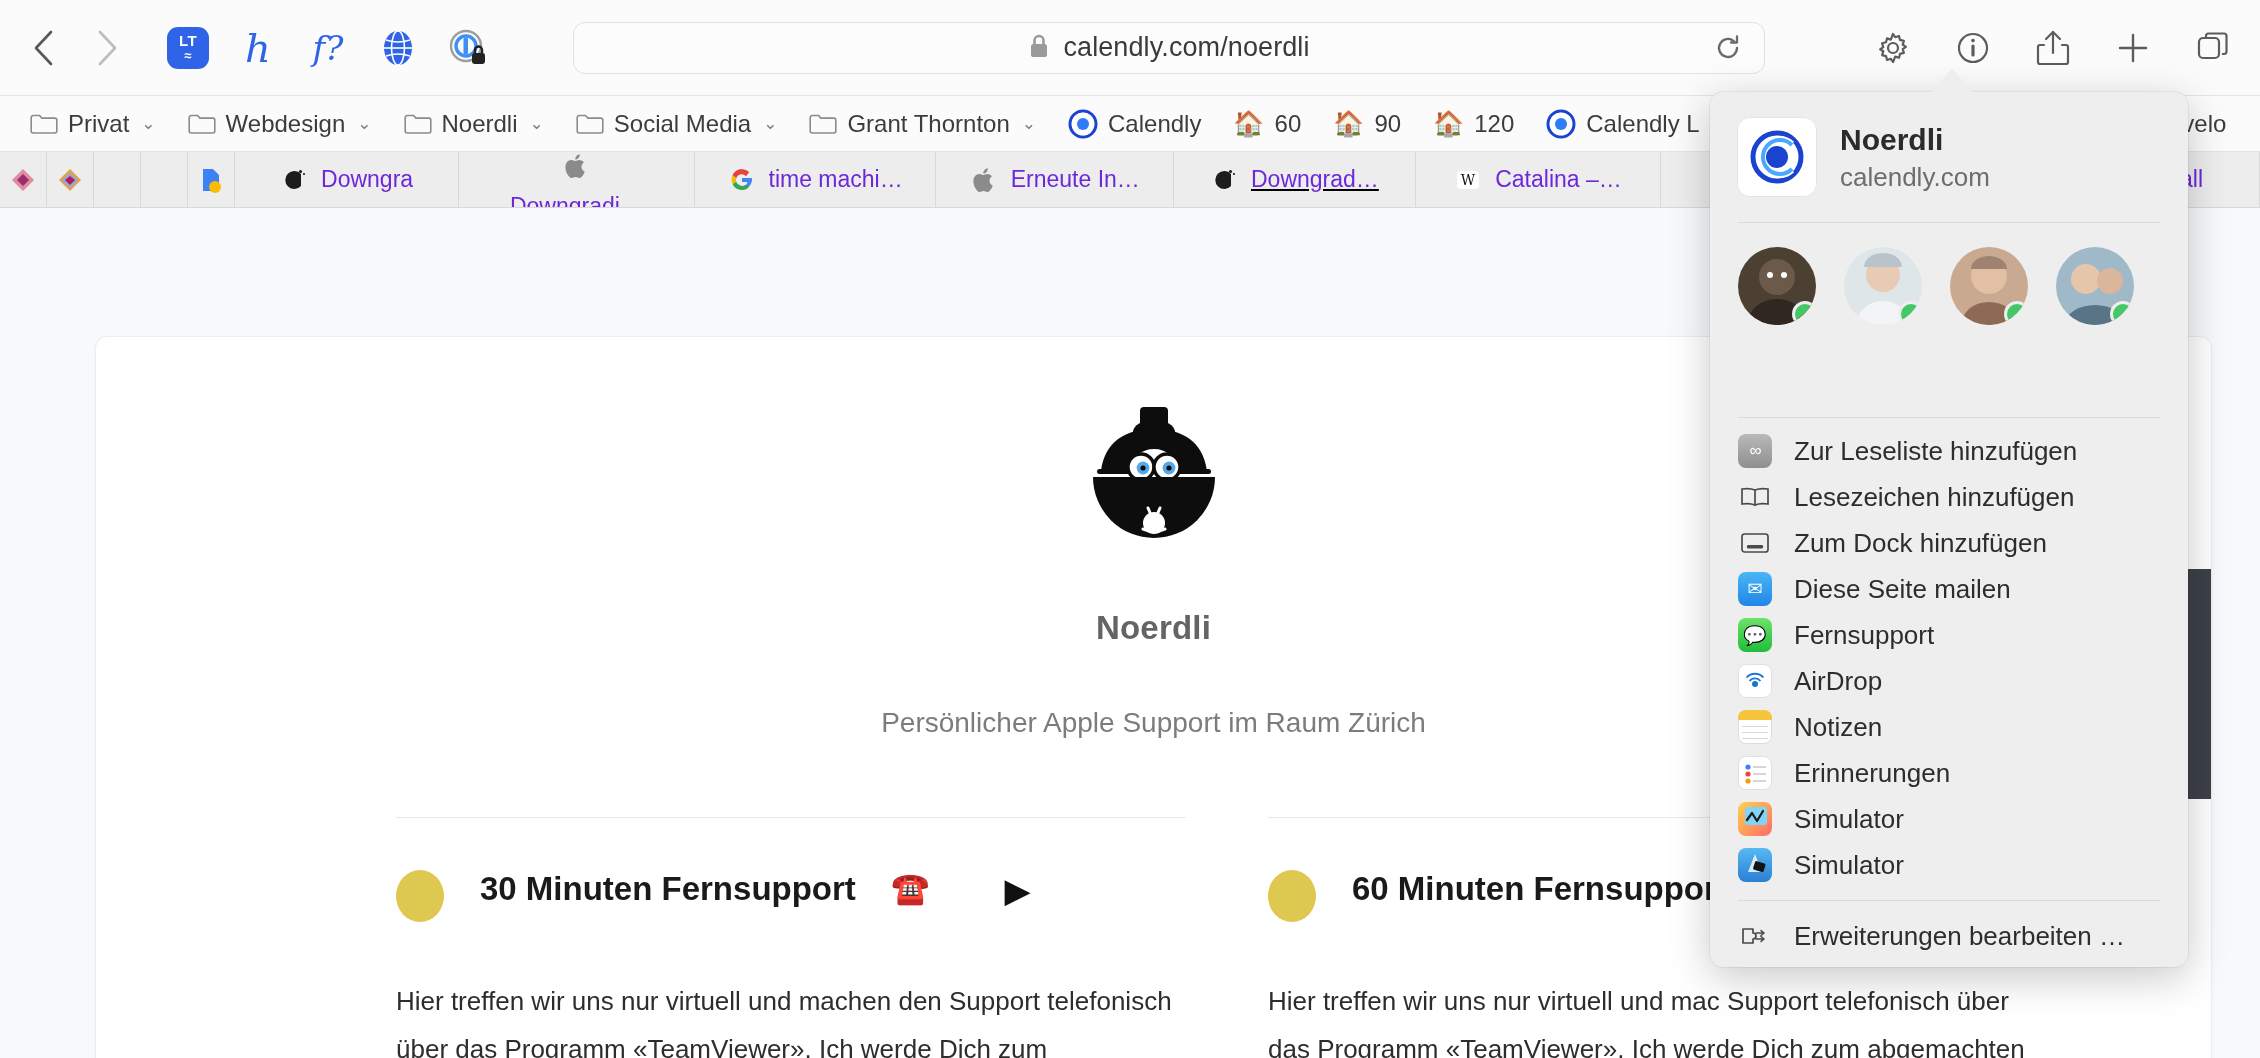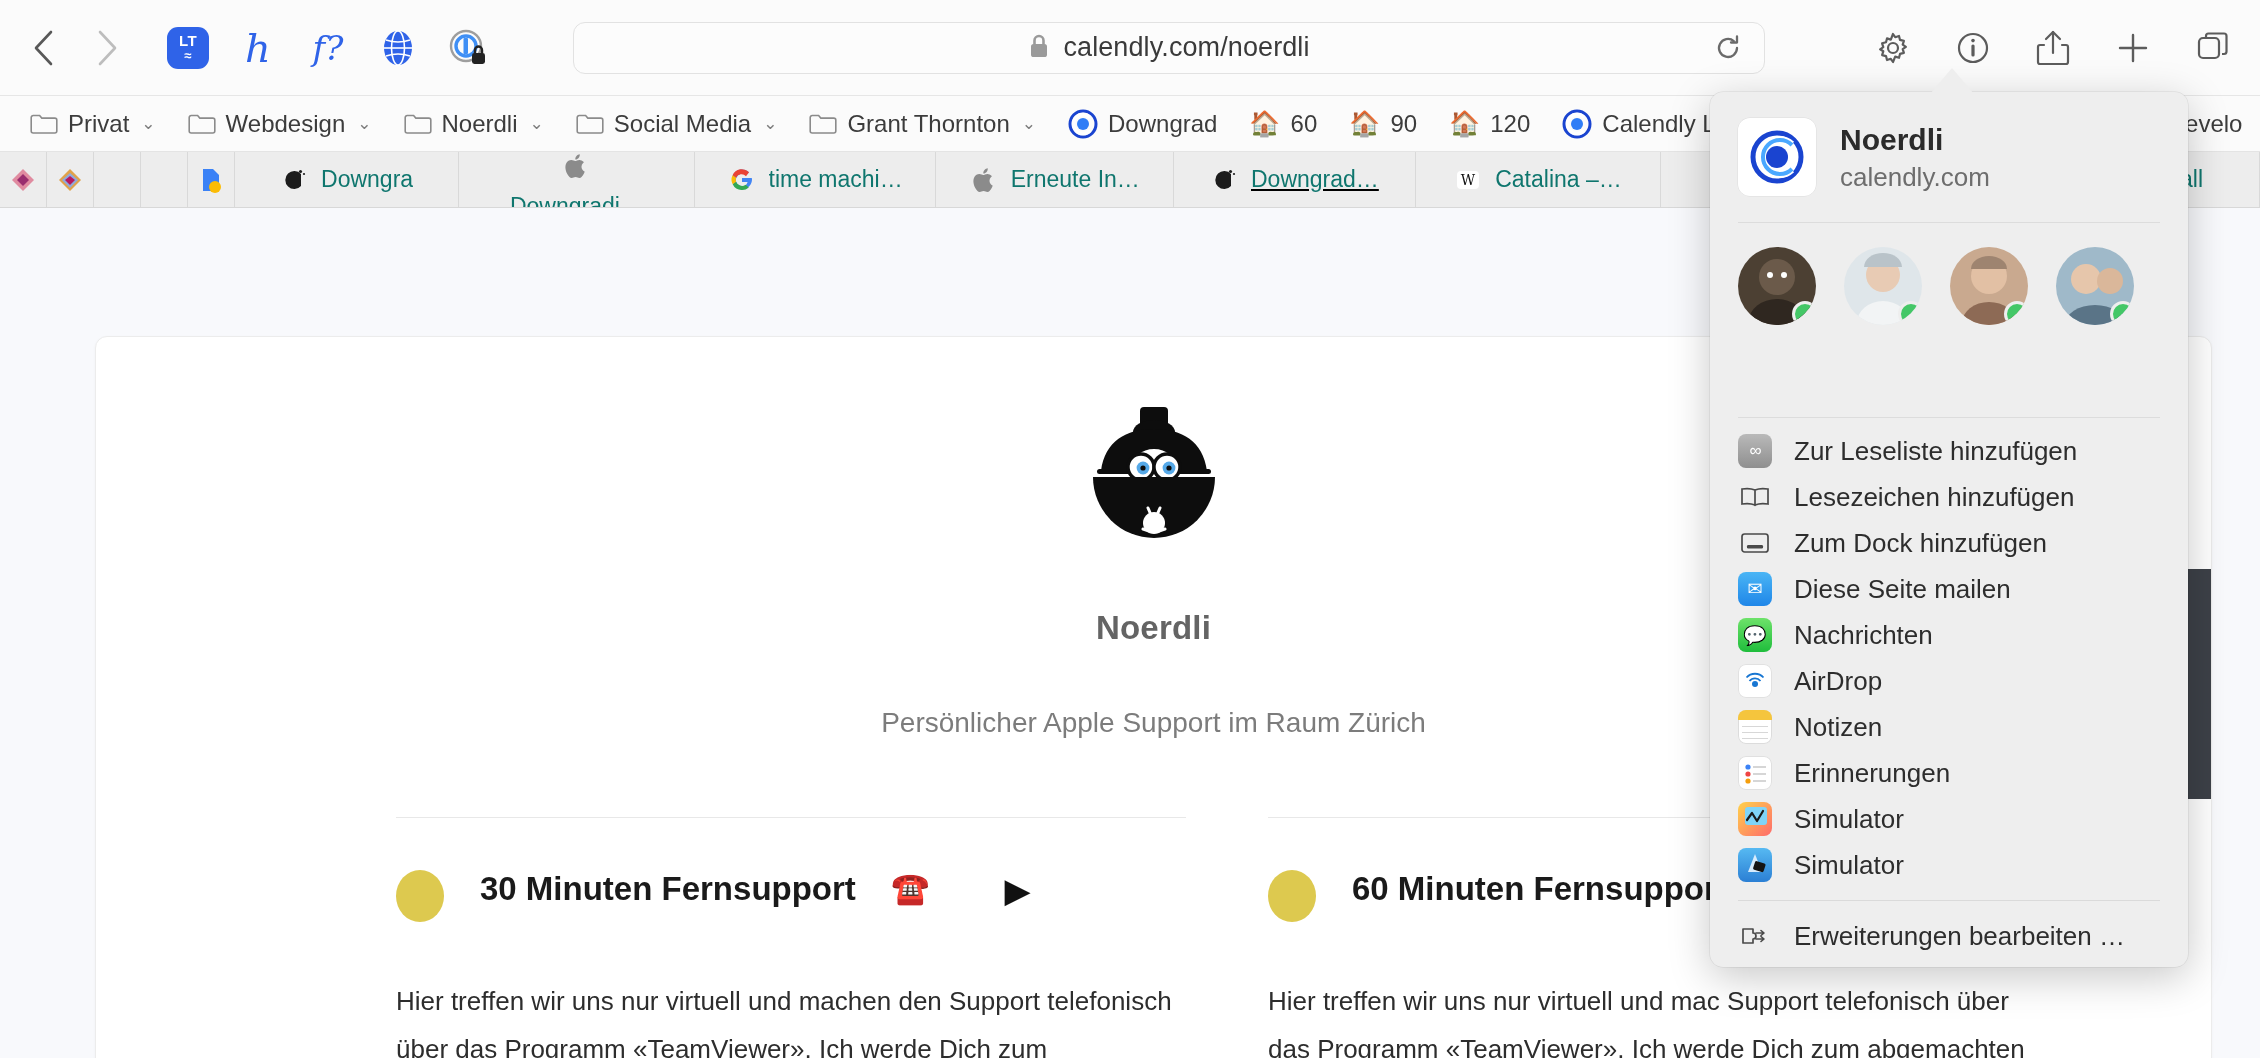--- a/index.html
+++ b/index.html
@@ -71,21 +71,21 @@
     display: flex; align-items: stretch;
     overflow: hidden; white-space: nowrap;
     border-bottom: 1px solid #d8d8d8;
   }
   .tab {
     display: flex; align-items: center; justify-content: center; gap: 13px;
     border-right: 1px solid #d9d9d9;
     padding: 0 18px; min-width: 0;
     background: #ededed;
   }
-  .tab-title { font-size: 23px; color: #0f766e; overflow: hidden; text-overflow: ellipsis; white-space: nowrap; }
+  .tab-title { font-size: 23px; color: #6d28d9; overflow: hidden; text-overflow: ellipsis; white-space: nowrap; }
   .tab-fav { width: 28px; height: 28px; flex: 0 0 auto; display:flex; align-items:center; justify-content:center; }
   .tab-narrow { width: 48px; padding: 0; }
 
   
   .page { position: absolute; top: 208px; left: 0; right: 0; bottom: 0; background: #f8f9fc; overflow: hidden; }
   .card {
     position: absolute; left: 95px; top: 128px; right: 0; bottom: -40px;
     background: #ffffff; border-radius: 12px;
     border: 1px solid #ececec;
     width: 2117px;
@@ -324,21 +324,21 @@
     </div>
 
     <div class="bm">
       <span class="cal-logo">
         <svg width="30" height="30" viewBox="0 0 30 30">
           <circle cx="15" cy="15" r="13" fill="none" stroke="#1a44d0" stroke-width="3"></circle>
           <path d="M22 8.5 A9.5 9.5 0 1 0 22 21.5" fill="none" stroke="#fff" stroke-width="3.4"></path>
           <circle cx="15" cy="15" r="6" fill="#2f7df6"></circle>
         </svg>
       </span>
-      <span class="bm-label">Downgrad</span>
+      <span class="bm-label">Calendly</span>
     </div>
 
     <div class="bm">
       <span class="house">🏠</span>
       <span class="bm-label">60</span>
     </div>
     <div class="bm">
       <span class="house">🏠</span>
       <span class="bm-label">90</span>
     </div>
@@ -611,21 +611,21 @@
         <span class="mi-label">Zum Dock hinzufügen</span>
       </div>
 
       <div class="mi">
         <span class="mi-icon ic-mail">✉</span>
         <span class="mi-label">Diese Seite mailen</span>
       </div>
 
       <div class="mi">
         <span class="mi-icon ic-msg">💬</span>
-        <span class="mi-label">Nachrichten</span>
+        <span class="mi-label">Fernsupport</span>
       </div>
 
       <div class="mi">
         <span class="mi-icon ic-airdrop">
           <svg width="26" height="26" viewBox="0 0 26 26">
               <circle cx="13" cy="16" r="3" fill="#1876d2"></circle>
               <path d="M7.5 13 a7 7 0 0 1 11 0" fill="none" stroke="#1876d2" stroke-width="1.8"></path>
               <path d="M4.5 9.5 a11.5 11.5 0 0 1 17 0" fill="none" stroke="#1876d2" stroke-width="1.8"></path>
             </svg>
         </span>

